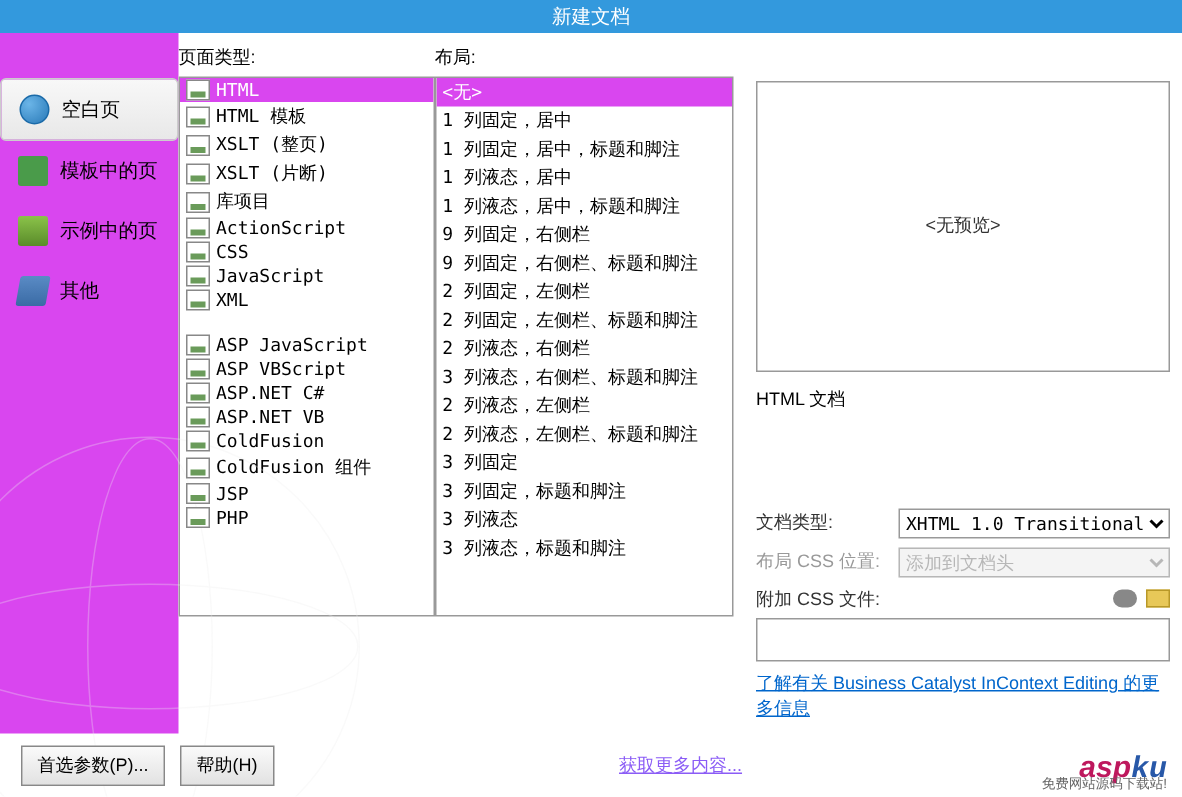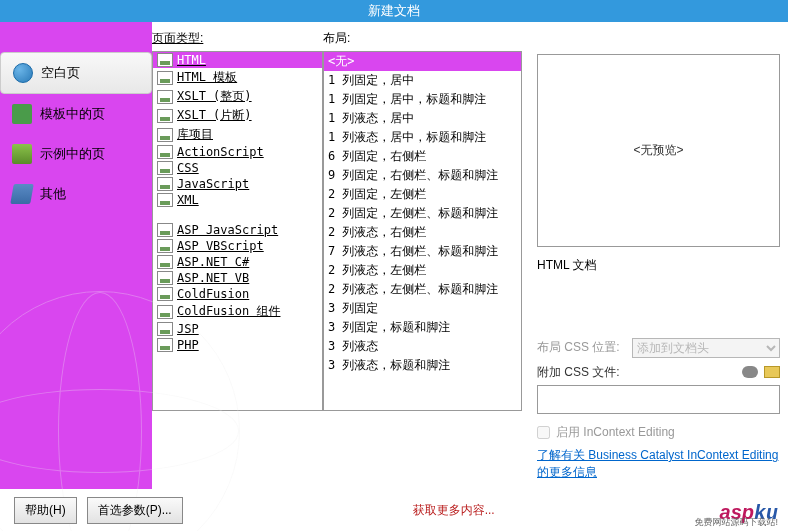--- a/index.html
+++ b/index.html
@@ -11,21 +11,21 @@
 .nav-item.selected { background: linear-gradient(to bottom, #f8f8f8, #e8e8e8); border: 1px solid #ccc; border-radius: 4px; }
 .nav-icon { width: 20px; height: 20px; margin-right: 8px; display: inline-block; }
 .icon-blank { background: radial-gradient(circle at 30% 30%, #6bb5e8, #2a7ab8); border-radius: 50%; border: 1px solid #1a6aa8; }
 .icon-template { background: linear-gradient(#fff, #ddd); border: 1px solid #999; position: relative; }
 .icon-template::after { content: ""; position: absolute; top: 2px; left: 2px; right: 2px; height: 4px; background: #5a9bd5; }
 .icon-folder { background: #4a9b4a; border-radius: 2px; }
 .icon-example { background: linear-gradient(#8bc34a, #5a8b2a); border-radius: 2px; }
 .icon-other { background: linear-gradient(#5a8bc5, #3a6ba5); border-radius: 2px; transform: skewX(-10deg); }
 .middle-area { width: 370px; display: flex; flex-direction: column; }
 .column-pair { display: flex; height: 100%; }
-.page-type-col { width: 182px; text-decoration: underline; }
+.page-type-col { width: 182px; }
 .layout-col { width: 212px; }
 .col-header { color: #000; padding: 8px 0 4px 0; font-size: 12px; }
 .list-box { border: 1px solid #999; height: 360px; overflow-y: auto; background: #fff; }
 .list-box::-webkit-scrollbar { width: 16px; }
 .list-box::-webkit-scrollbar-track { background: #f0f0f0; border-left: 1px solid #ccc; }
 .list-box::-webkit-scrollbar-thumb { background: #c8c8c8; border: 1px solid #aaa; }
 .list-item { display: flex; align-items: center; padding: 1px 4px; cursor: pointer; font-size: 12px; font-family: SimSun, monospace; }
 .list-item.selected { background: #d946ef; color: #fff; }
 .file-icon { width: 16px; height: 14px; margin-right: 4px; display: inline-block; background: #fff; border: 1px solid #888; position: relative; flex-shrink: 0; }
 .file-icon::before { content: ""; position: absolute; bottom: 1px; left: 2px; right: 2px; height: 4px; background: #6a9b5a; }
@@ -42,21 +42,21 @@
 .link-icons { display: flex; gap: 6px; margin-left: auto; }
 .link-icon { width: 16px; height: 12px; cursor: pointer; }
 .link-icon.chain { background: #888; border-radius: 6px; }
 .link-icon.folder { background: #e8c858; border: 1px solid #b89828; }
 .css-list { border: 1px solid #999; height: 30px; margin-top: 4px; background: #fff; }
 .checkbox-row { display: flex; align-items: center; margin-top: 10px; font-size: 12px; color: #999; }
 .checkbox-row input { margin-right: 6px; }
 .info-link { color: #0066cc; text-decoration: underline; font-size: 12px; margin-top: 6px; line-height: 1.4; cursor: pointer; }
 .footer { position: absolute; bottom: 0; left: 0; right: 0; height: 42px; display: flex; align-items: center; padding: 0 14px; border-top: 1px solid transparent; }
 .btn { padding: 4px 10px; font-size: 12px; border: 1px solid #888; background: linear-gradient(#fafafa, #e2e2e2); cursor: pointer; margin-right: 10px; }
-.footer-link { color: #b91c1c; font-size: 12px; cursor: pointer; margin-left: 220px; }
+.footer-link { color: #8b5cf6; text-decoration: underline; font-size: 12px; cursor: pointer; margin-left: 220px; }
 .watermark { position: absolute; bottom: 6px; right: 10px; font-size: 20px; font-style: italic; font-weight: bold; font-family: Arial; }
 .watermark .a { color: #be185d; }
 .watermark .b { color: #2858a8; font-family: Liberation Mono, monospace; }
 .watermark-sub { position: absolute; bottom: 2px; right: 10px; font-size: 9px; color: #666; }
 .globe-bg { position: absolute; left: -40px; bottom: -40px; width: 280px; height: 280px; border: 1px solid #eee; border-radius: 50%; opacity: 0.3; pointer-events: none; }
 .globe-bg::before, .globe-bg::after { content: ""; position: absolute; border: 1px solid #eee; border-radius: 50%; }
 .globe-bg::before { top: 0; bottom: 0; left: 35%; right: 35%; }
 .globe-bg::after { left: 0; right: 0; top: 35%; bottom: 35%; }
 </style>
 </head>
@@ -164,71 +164,73 @@
           </div>
       </div>
       <div class="layout-col">
         <div class="col-header">布局:</div>
         <div class="list-box" id="layout-list">
             <div class="list-item selected">&lt;无&gt;</div>
             <div class="list-item">1 列固定，居中</div>
             <div class="list-item">1 列固定，居中，标题和脚注</div>
             <div class="list-item">1 列液态，居中</div>
             <div class="list-item">1 列液态，居中，标题和脚注</div>
-            <div class="list-item">6 列固定，右侧栏</div>
+            <div class="list-item">9 列固定，右侧栏</div>
             <div class="list-item">9 列固定，右侧栏、标题和脚注</div>
             <div class="list-item">2 列固定，左侧栏</div>
             <div class="list-item">2 列固定，左侧栏、标题和脚注</div>
             <div class="list-item">2 列液态，右侧栏</div>
-            <div class="list-item">7 列液态，右侧栏、标题和脚注</div>
+            <div class="list-item">3 列液态，右侧栏、标题和脚注</div>
             <div class="list-item">2 列液态，左侧栏</div>
             <div class="list-item">2 列液态，左侧栏、标题和脚注</div>
             <div class="list-item">3 列固定</div>
             <div class="list-item">3 列固定，标题和脚注</div>
             <div class="list-item">3 列液态</div>
             <div class="list-item">3 列液态，标题和脚注</div>
           </div>
       </div>
     </div>
   </div>
 
   <div class="right-panel">
     <div class="preview-box">
       <span>&lt;无预览&gt;</span>
     </div>
     <div class="preview-label">HTML 文档</div>
 
     <div style="height:58px"></div>
 
     <div class="form-row">
+      <span class="form-label">文档类型:</span>
+      <select>
+        <option>XHTML 1.0 Transitional</option>
+      </select>
+    </div>
+    <div class="form-row">
       <span class="form-label disabled">布局 CSS 位置:</span>
       <select disabled="">
         <option>添加到文档头</option>
       </select>
     </div>
     <div class="css-attach-row">
       <span class="form-label" style="width:auto">附加 CSS 文件:</span>
       <div class="link-icons">
         <span class="link-icon chain"></span>
         <span class="link-icon folder"></span>
       </div>
     </div>
     <div class="css-list"></div>
 
-    <div class="checkbox-row">
-      <input type="checkbox" disabled="" style="">
-      <span>启用 InContext Editing</span>
-    </div>
     <div class="info-link">了解有关 Business Catalyst InContext Editing 的更多信息</div>
   </div>
 
 </div>
 
 <div class="footer">
+  <button class="btn">首选参数(P)...</button>
   <button class="btn">帮助(H)</button>
-  <button class="btn">首选参数(P)...</button>
   <a class="footer-link">获取更多内容...</a>
 </div>
 
 <div class="watermark">
   <span class="a">asp</span><span class="b">ku</span>
 </div>
 <div class="watermark-sub">免费网站源码下载站!</div>
 
 </body></html>

